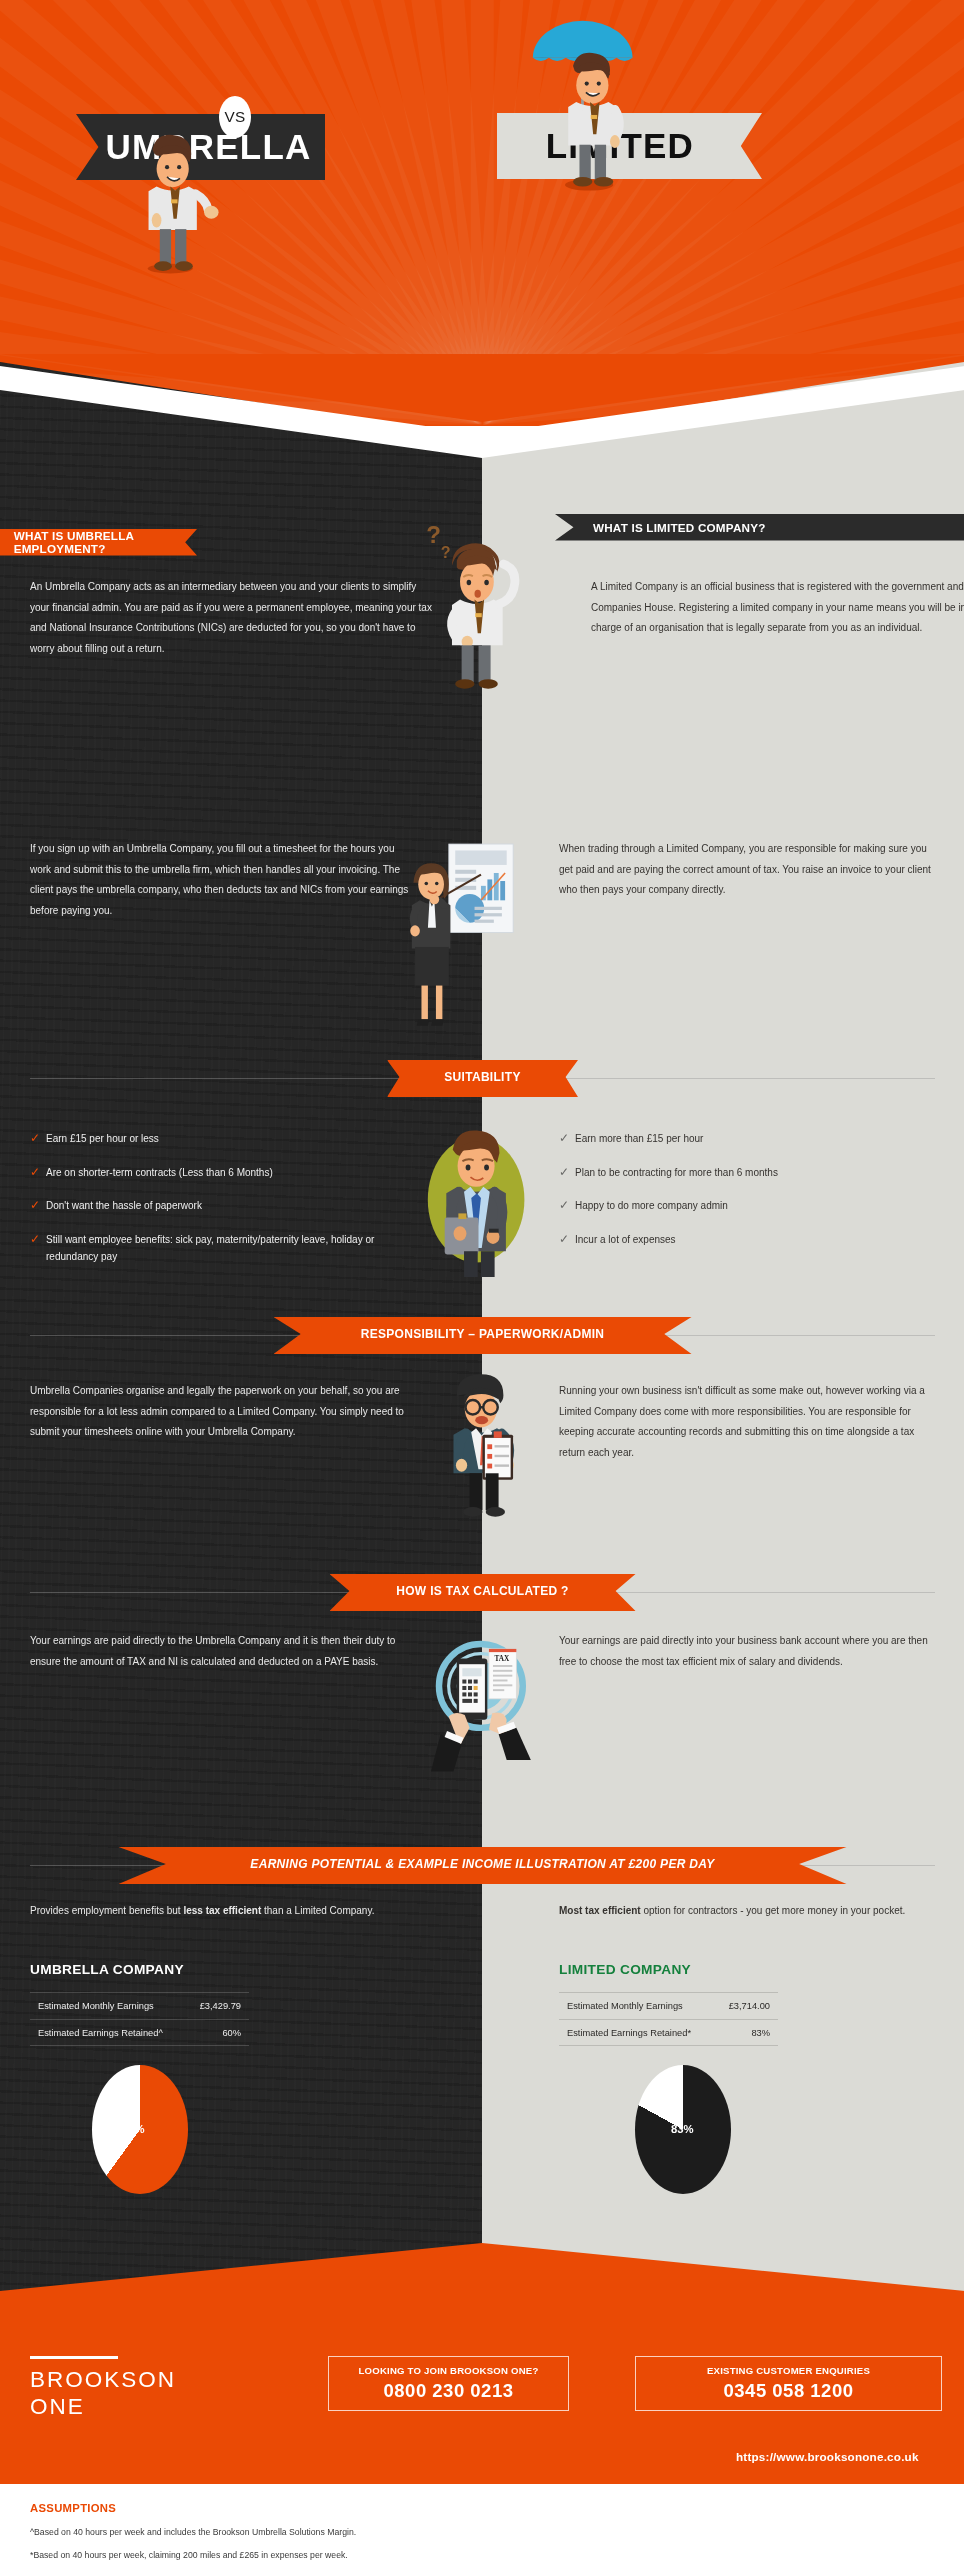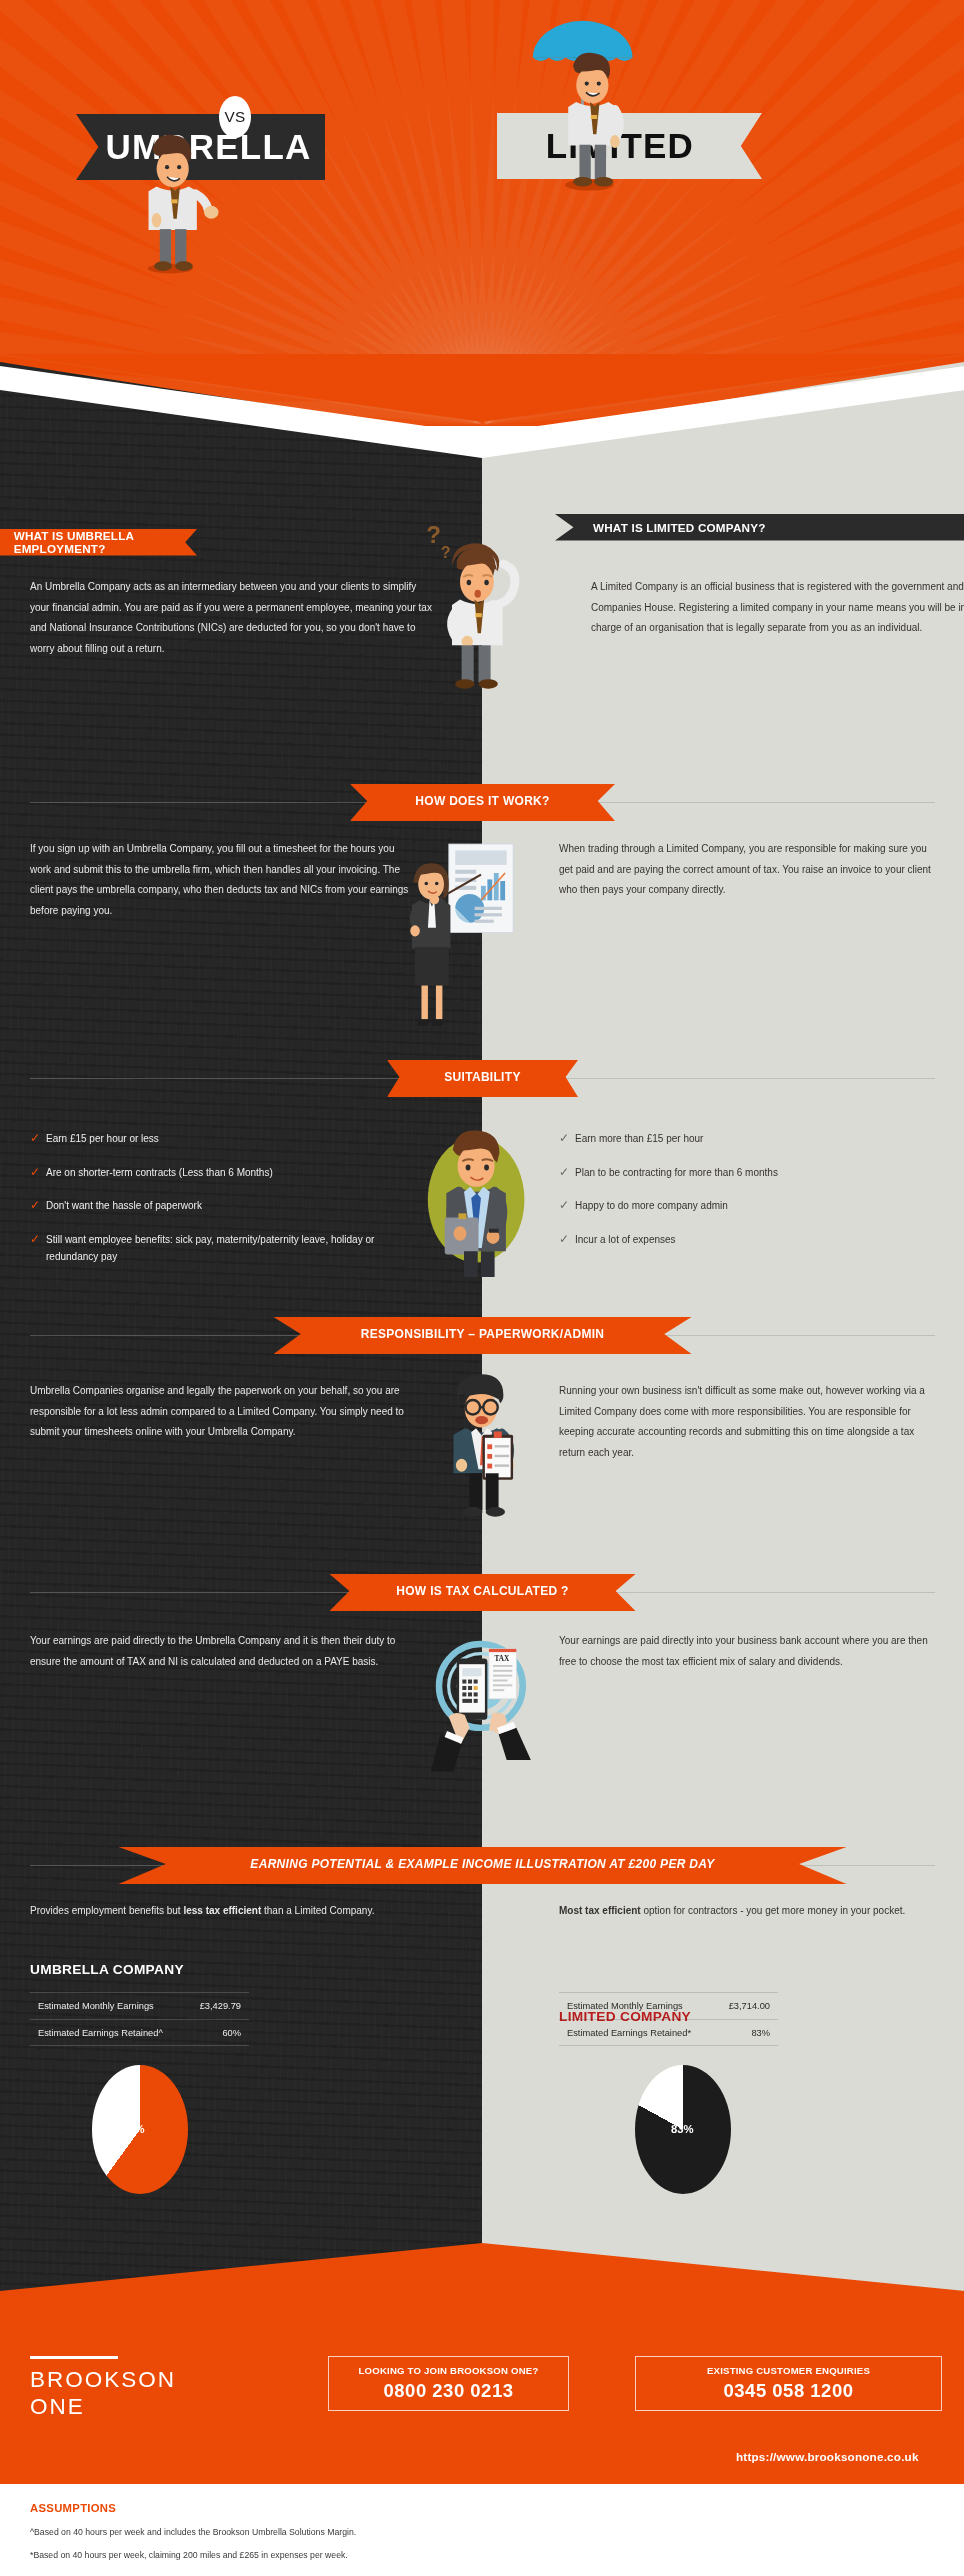--- a/index.html
+++ b/index.html
@@ -141,21 +141,21 @@
   .check-icon { width: 16px; flex: 0 0 16px; font-size: 12px; line-height: 1.35; }
   .check-icon.orange { color: #EA4A05; }
   .check-icon.grey { color: #6A6A68; }
   .check-text { font-size: 10px; line-height: 1.75; }
   .check-text.dark-side { color: #EFEFEF; }
   .check-text.light-side { color: #35322F; }
 
   
   .earn-title { position: absolute; font-size: 13.7px; font-weight: 700; letter-spacing: 0.3px; }
   .earn-title.dark-side { color: #fff; }
-  .earn-title.light-side { color: #b91c1c; margin-top: 47px; }
+  .earn-title.light-side { color: #15803d; }
   .earn-table { position: absolute; width: 219px; }
   .earn-row {
     display: flex; justify-content: space-between; align-items: center;
     height: 27px; font-size: 9.3px; padding: 0 8px;
   }
   .earn-table.dark-side .earn-row { border-top: 0.8px solid rgba(255,255,255,0.17); color: #EDEDED; }
   .earn-table.dark-side .earn-row:last-child { border-bottom: 0.8px solid rgba(255,255,255,0.17); }
   .earn-table.light-side .earn-row { border-top: 0.8px solid rgba(0,0,0,0.14); color: #2C2A28; }
   .earn-table.light-side .earn-row:last-child { border-bottom: 0.8px solid rgba(0,0,0,0.14); }
 
@@ -355,27 +355,20 @@
       <rect x="81" y="117" width="8" height="5" fill="#E8B04A"></rect>
       <path d="M64 108 q-18 14 -10 34 q4 10 14 10" stroke="#EDEDED" stroke-width="11" fill="none" stroke-linecap="round"></path>
       <ellipse cx="71" cy="153" rx="7" ry="8" fill="#F0C591"></ellipse>
       <path d="M110 106 q18 -6 20 -26 q2 -18 -14 -24" stroke="#EDEDED" stroke-width="11" fill="none" stroke-linecap="round"></path>
       <rect x="64" y="157" width="15" height="46" fill="#6A6E72"></rect>
       <rect x="85" y="157" width="15" height="46" fill="#6A6E72"></rect>
       <ellipse cx="68" cy="205" rx="12" ry="6" fill="#5A3310"></ellipse>
       <ellipse cx="97" cy="205" rx="12" ry="6" fill="#5A3310"></ellipse>
     </svg>
 
-    <div class="ribbon-wrap" style="top:784px;">
-      <div class="ribbon-rule"></div>
-      <div class="ribbon-rule right-half"></div>
-      <div class="ribbon notched" style="width:265px;">
-        <span>HOW DOES IT WORK?</span>
-      </div>
-    </div>
 
     <p class="para dark-side" style="left:30px; top:839px; width:386px;">If you sign up with an Umbrella Company, you fill out a timesheet for the hours you work and submit this to the umbrella firm, which then handles all your invoicing. The client pays the umbrella company, who then deducts tax and NICs from your earnings before paying you.</p>
     <p class="para light-side" style="left:559px; top:839px; width:382px;">When trading through a Limited Company, you are responsible for making sure you get paid and are paying the correct amount of tax. You raise an invoice to your client who then pays your company directly.</p>
 
     <svg class="illus" style="left:394px; top:836px;" width="145" height="201" viewBox="0 0 180 250">
       <rect x="68" y="10" width="80" height="110" fill="#F4F6F8" stroke="#CFD6DD"></rect>
       <rect x="76" y="18" width="64" height="18" fill="#D4DCE3"></rect>
       <rect x="76" y="42" width="26" height="5" fill="#C3CCD4"></rect>
       <rect x="76" y="52" width="26" height="5" fill="#C3CCD4"></rect>
       <rect x="76" y="62" width="26" height="5" fill="#C3CCD4"></rect>

